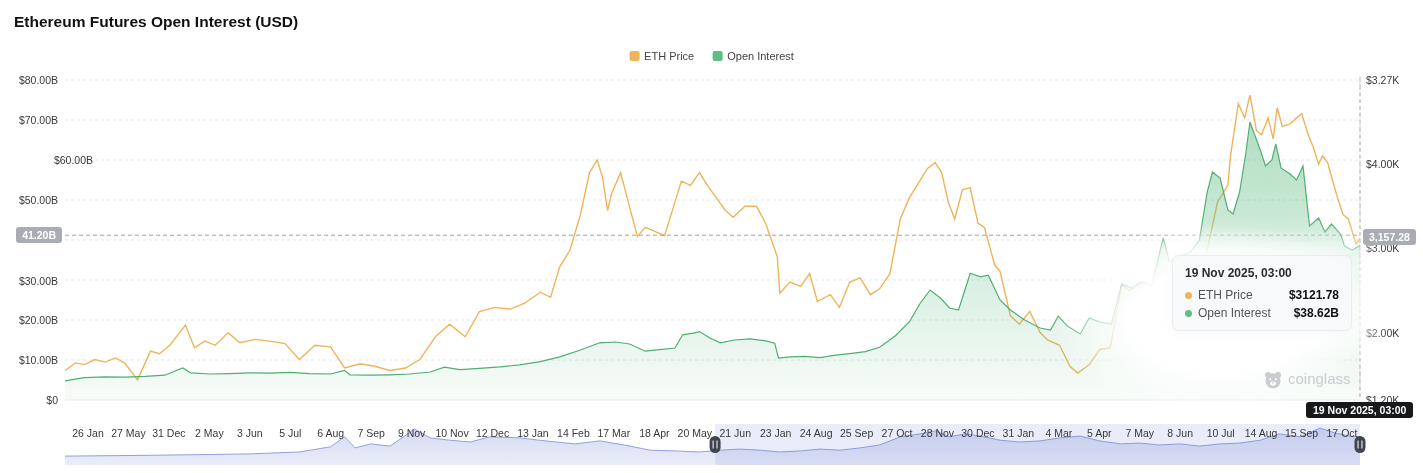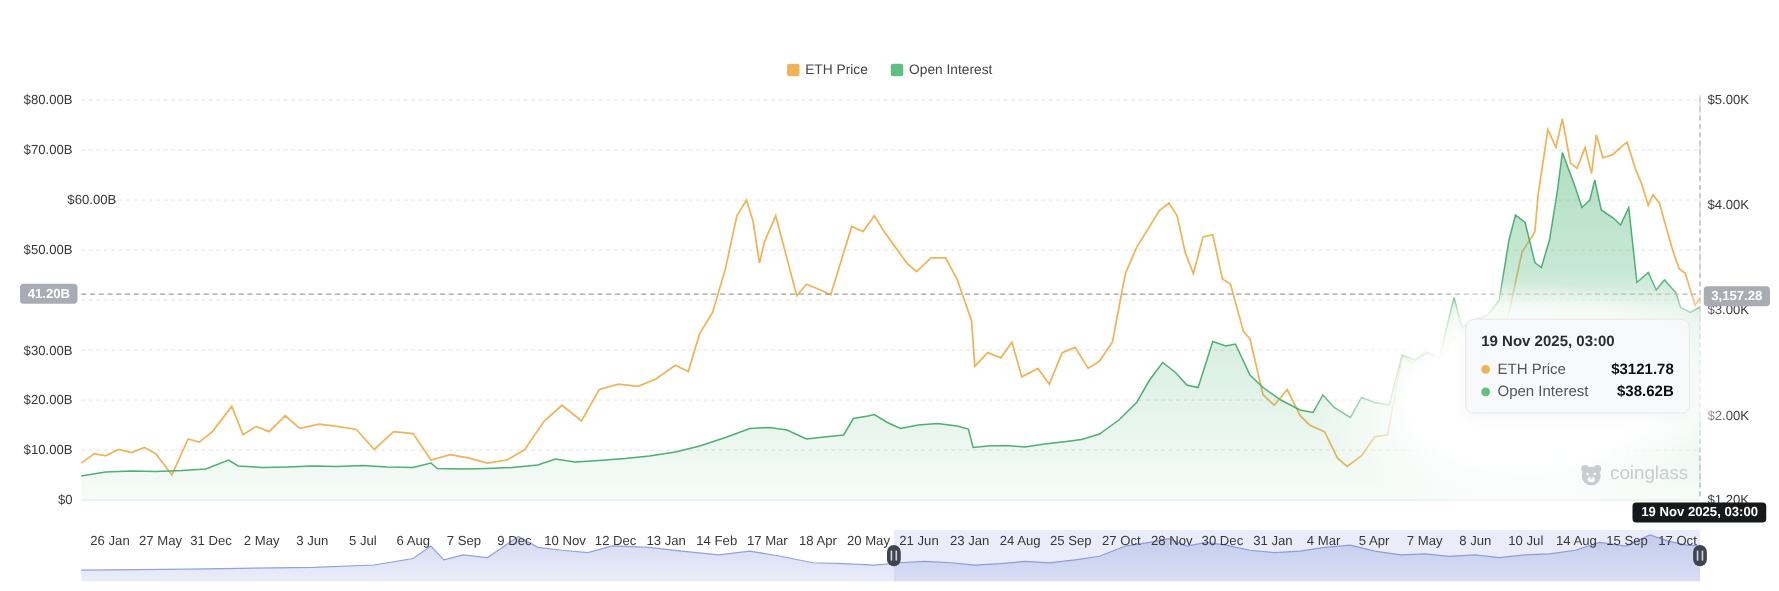--- a/index.html
+++ b/index.html
@@ -69,20 +69,21 @@
       <path d="M65.0,456.1L150.5,455.3L250.2,453.9L299.4,452.0L330.5,446.8L344.7,436.8L355.1,447.9L370.6,443.9L390.0,446.1L414.7,429.1L430.2,437.9L449.6,440.2L470.3,442.0L489.8,436.8L519.5,437.9L545.4,440.9L575.2,443.9L599.8,440.9L624.4,445.0L650.3,450.2L674.9,450.9L699.5,452.0L720.3,450.2L739.7,449.1L760.4,450.2L779.8,452.0L800.6,450.9L820.0,449.1L839.4,450.2L860.1,447.9L879.6,445.0L900.3,436.8L919.7,433.9L935.2,430.9L949.5,436.8L965.0,433.9L980.6,436.1L1000.0,440.2L1019.4,442.0L1040.1,440.9L1059.6,437.9L1080.3,436.1L1099.7,440.9L1120.4,443.9L1139.8,443.1L1159.3,445.0L1180.0,443.9L1199.4,446.1L1220.1,443.9L1239.6,443.1L1260.3,440.2L1279.7,433.9L1300.4,436.8L1319.9,428.0L1335.4,433.1L1349.6,436.1L1360.0,436.8" fill="none" stroke="#93a1dc" stroke-width="1"></path>
       <rect x="715.09" y="424" width="644.91" height="41" fill="rgba(104,126,214,0.14)"></rect>
       <rect x="709.59" y="436" width="11" height="17" rx="5.5" fill="#40444e"></rect>
       <rect x="712.49" y="440.5" width="1.3" height="8" fill="#cfd2d8"></rect>
       <rect x="716.39" y="440.5" width="1.3" height="8" fill="#cfd2d8"></rect>
       <rect x="1354.5" y="436" width="11" height="17" rx="5.5" fill="#40444e"></rect>
       <rect x="1357.4" y="440.5" width="1.3" height="8" fill="#cfd2d8"></rect>
       <rect x="1361.3" y="440.5" width="1.3" height="8" fill="#cfd2d8"></rect>
     </svg>
 
+  <div class="title">Ethereum Futures Open Interest (USD)</div>
 
   <div class="legend">
     <div class="legend-item">
       <span class="swatch" id="sw0" style="background: rgb(239, 180, 90);"></span>
       <span>ETH Price</span>
     </div>
     <div class="legend-item">
       <span class="swatch" id="sw1" style="background: rgb(97, 190, 130);"></span>
       <span>Open Interest</span>
     </div>
@@ -92,36 +93,36 @@
       <span class="axis-label yl" style="top: 73px;">$80.00B</span>
       <span class="axis-label yl" style="top: 113px;">$70.00B</span>
       <span class="axis-label yl" style="top: 153px; padding-left: 35px;">$60.00B</span>
       <span class="axis-label yl" style="top: 193px;">$50.00B</span>
       <span class="axis-label yl" style="top: 274px;">$30.00B</span>
       <span class="axis-label yl" style="top: 313px;">$20.00B</span>
       <span class="axis-label yl" style="top: 353px;">$10.00B</span>
       <span class="axis-label yl" style="top: 393px;">$0</span>
     </div>
   <div id="right-labels">
-      <span class="axis-label yr" style="top: 73px;">$5.00K</span>
+      <span class="axis-label yr" style="top: 73px;">$3.27K</span>
       <span class="axis-label yr" style="top: 157.211px;">$4.00K</span>
       <span class="axis-label yr" style="top: 241.421px;">$3.00K</span>
       <span class="axis-label yr" style="top: 325.632px;">$2.00K</span>
       <span class="axis-label yr" style="top: 393px;">$1.20K</span>
     </div>
   <div id="x-labels">
       <span class="axis-label xt" style="left: 88px;">26 Jan</span>
       <span class="axis-label xt" style="left: 128.452px;">27 May</span>
       <span class="axis-label xt" style="left: 168.903px;">31 Dec</span>
       <span class="axis-label xt" style="left: 209.355px;">2 May</span>
       <span class="axis-label xt" style="left: 249.806px;">3 Jun</span>
       <span class="axis-label xt" style="left: 290.258px;">5 Jul</span>
       <span class="axis-label xt" style="left: 330.71px;">6 Aug</span>
       <span class="axis-label xt" style="left: 371.161px;">7 Sep</span>
-      <span class="axis-label xt" style="left: 411.613px;">9 Dec</span>
+      <span class="axis-label xt" style="left: 411.613px;">9 Nov</span>
       <span class="axis-label xt" style="left: 452.065px;">10 Nov</span>
       <span class="axis-label xt" style="left: 492.516px;">12 Dec</span>
       <span class="axis-label xt" style="left: 532.968px;">13 Jan</span>
       <span class="axis-label xt" style="left: 573.419px;">14 Feb</span>
       <span class="axis-label xt" style="left: 613.871px;">17 Mar</span>
       <span class="axis-label xt" style="left: 654.323px;">18 Apr</span>
       <span class="axis-label xt" style="left: 694.774px;">20 May</span>
       <span class="axis-label xt" style="left: 735.226px;">21 Jun</span>
       <span class="axis-label xt" style="left: 775.677px;">23 Jan</span>
       <span class="axis-label xt" style="left: 816.129px;">24 Aug</span>

